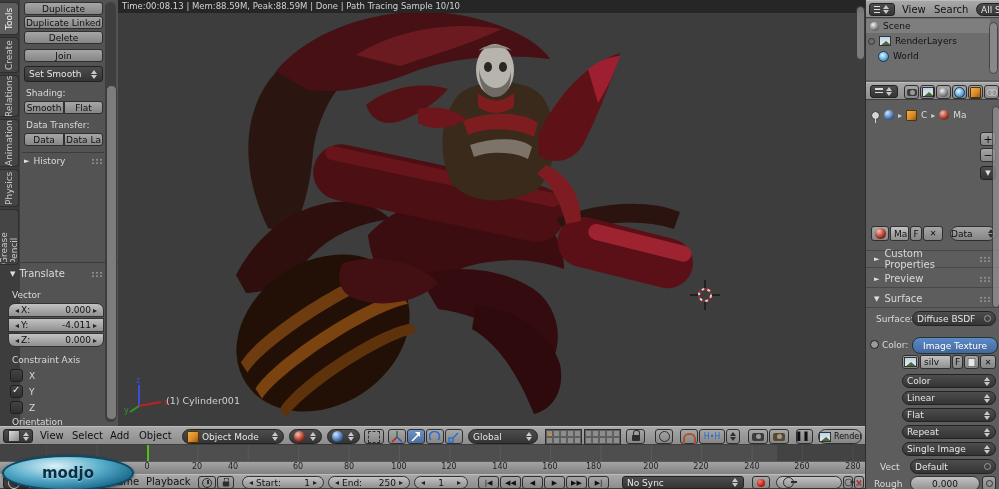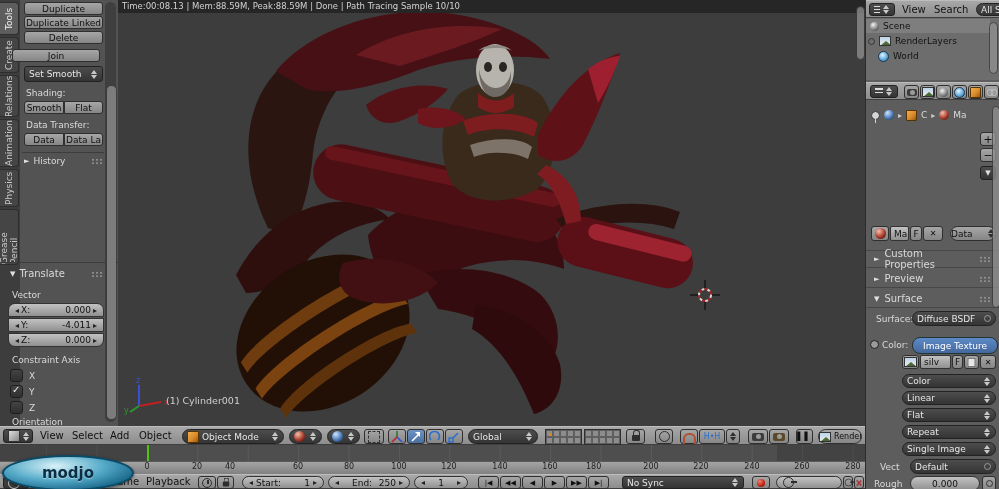--- a/index.html
+++ b/index.html
@@ -90,21 +90,21 @@
 
     <div class="btn abs" style="left:24px;top:2px;width:79px;height:13px">
         <span>Duplicate</span>
       </div>
     <div class="btn abs" style="left:24px;top:16px;width:79px;height:13px">
         <span>Duplicate Linked</span>
       </div>
     <div class="btn abs" style="left:24px;top:31px;width:79px;height:13px">
         <span>Delete</span>
       </div>
-    <div class="btn abs" style="left:12px;top:49px;width:88px;height:13px">
+    <div class="btn abs" style="left:24px;top:49px;width:79px;height:13px">
         <span>Join</span>
       </div>
     <div class="btn-dark abs" style="left:24px;top:66px;width:79px;height:16px">
         <span>Set Smooth</span>
         <span class="ud"></span>
       </div>
 
     <div class="abs lab" style="left:26px;top:88px">Shading:</div>
     <div class="btn abs" style="left:24px;top:101px;width:40px;height:13px;border-radius:3px 0 0 3px">
         <span>Smooth</span>
@@ -358,21 +358,21 @@
   <div class="abs" style="left:0;top:445px;width:865px;height:16px;background:#4e4e4e;background-image:linear-gradient(90deg,#5a5a5a 0 1px,transparent 1px);background-size:50.4px 100%;background-repeat:repeat-x;background-position:147px 0;overflow:hidden">
     <div class="abs" style="left:0;top:0;width:149px;height:16px;background:rgba(0,0,0,0.14)"></div>
     <div class="abs" style="left:777px;top:0;width:88px;height:16px;background:rgba(0,0,0,0.14)"></div>
     <div class="abs" style="left:147px;top:0;width:2px;height:16px;background:#52c211"></div>
   </div>
   <div class="abs" style="left:0;top:461px;width:865px;height:13px;background:linear-gradient(#a4a4a4,#7e7e7e);border-top:1px solid #5a5a5a;overflow:hidden">
     <span class="abs mini" style="left:31px;width:30px;text-align:center">-40</span>
     <span class="abs mini" style="left:82px;width:30px;text-align:center">-20</span>
     <span class="abs mini" style="left:132px;width:30px;text-align:center">0</span>
     <span class="abs mini" style="left:182px;width:30px;text-align:center">20</span>
-    <span class="abs mini" style="left:225px;width:30px;text-align:left">40</span>
+    <span class="abs mini" style="left:218px;width:30px;text-align:center">40</span>
     <span class="abs mini" style="left:283px;width:30px;text-align:center">60</span>
     <span class="abs mini" style="left:334px;width:30px;text-align:center">80</span>
     <span class="abs mini" style="left:384px;width:30px;text-align:center">100</span>
     <span class="abs mini" style="left:434px;width:30px;text-align:center">120</span>
     <span class="abs mini" style="left:485px;width:30px;text-align:center">140</span>
     <span class="abs mini" style="left:535px;width:30px;text-align:center">160</span>
     <span class="abs mini" style="left:586px;width:30px;">180</span>
     <span class="abs mini" style="left:636px;width:30px;text-align:center">200</span>
     <span class="abs mini" style="left:686px;width:30px;text-align:center">220</span>
     <span class="abs mini" style="left:737px;width:30px;text-align:center">240</span>
@@ -396,21 +396,21 @@
         <span class="lockic" style="margin-top:3px;transform:scale(.8)"></span>
       </div>
     <div class="field abs" style="left:242px;top:1px;width:82px;height:13px">
         <span class="mini">◂</span>
         <span style="margin-left:3px">Start:</span>
         <span style="margin-left:auto">1</span>
         <span class="mini" style="margin-left:3px">▸</span>
       </div>
     <div class="field abs" style="left:328px;top:1px;width:82px;height:13px">
         <span class="mini">◂</span>
-        <span style="margin-left:13px">End:</span>
+        <span style="margin-left:3px">End:</span>
         <span style="margin-left:auto">250</span>
         <span class="mini" style="margin-left:3px">▸</span>
       </div>
     <div class="field abs" style="left:414px;top:1px;width:54px;height:13px">
         <span class="mini">◂</span>
         <span style="margin:0 auto">1</span>
         <span class="mini">▸</span>
       </div>
     <div class="btn abs" style="left:478px;top:1px;width:21px;height:13px;font-size:7px">|◀</div>
     <div class="btn abs" style="left:500px;top:1px;width:21px;height:13px;font-size:7px">◀◀</div>

